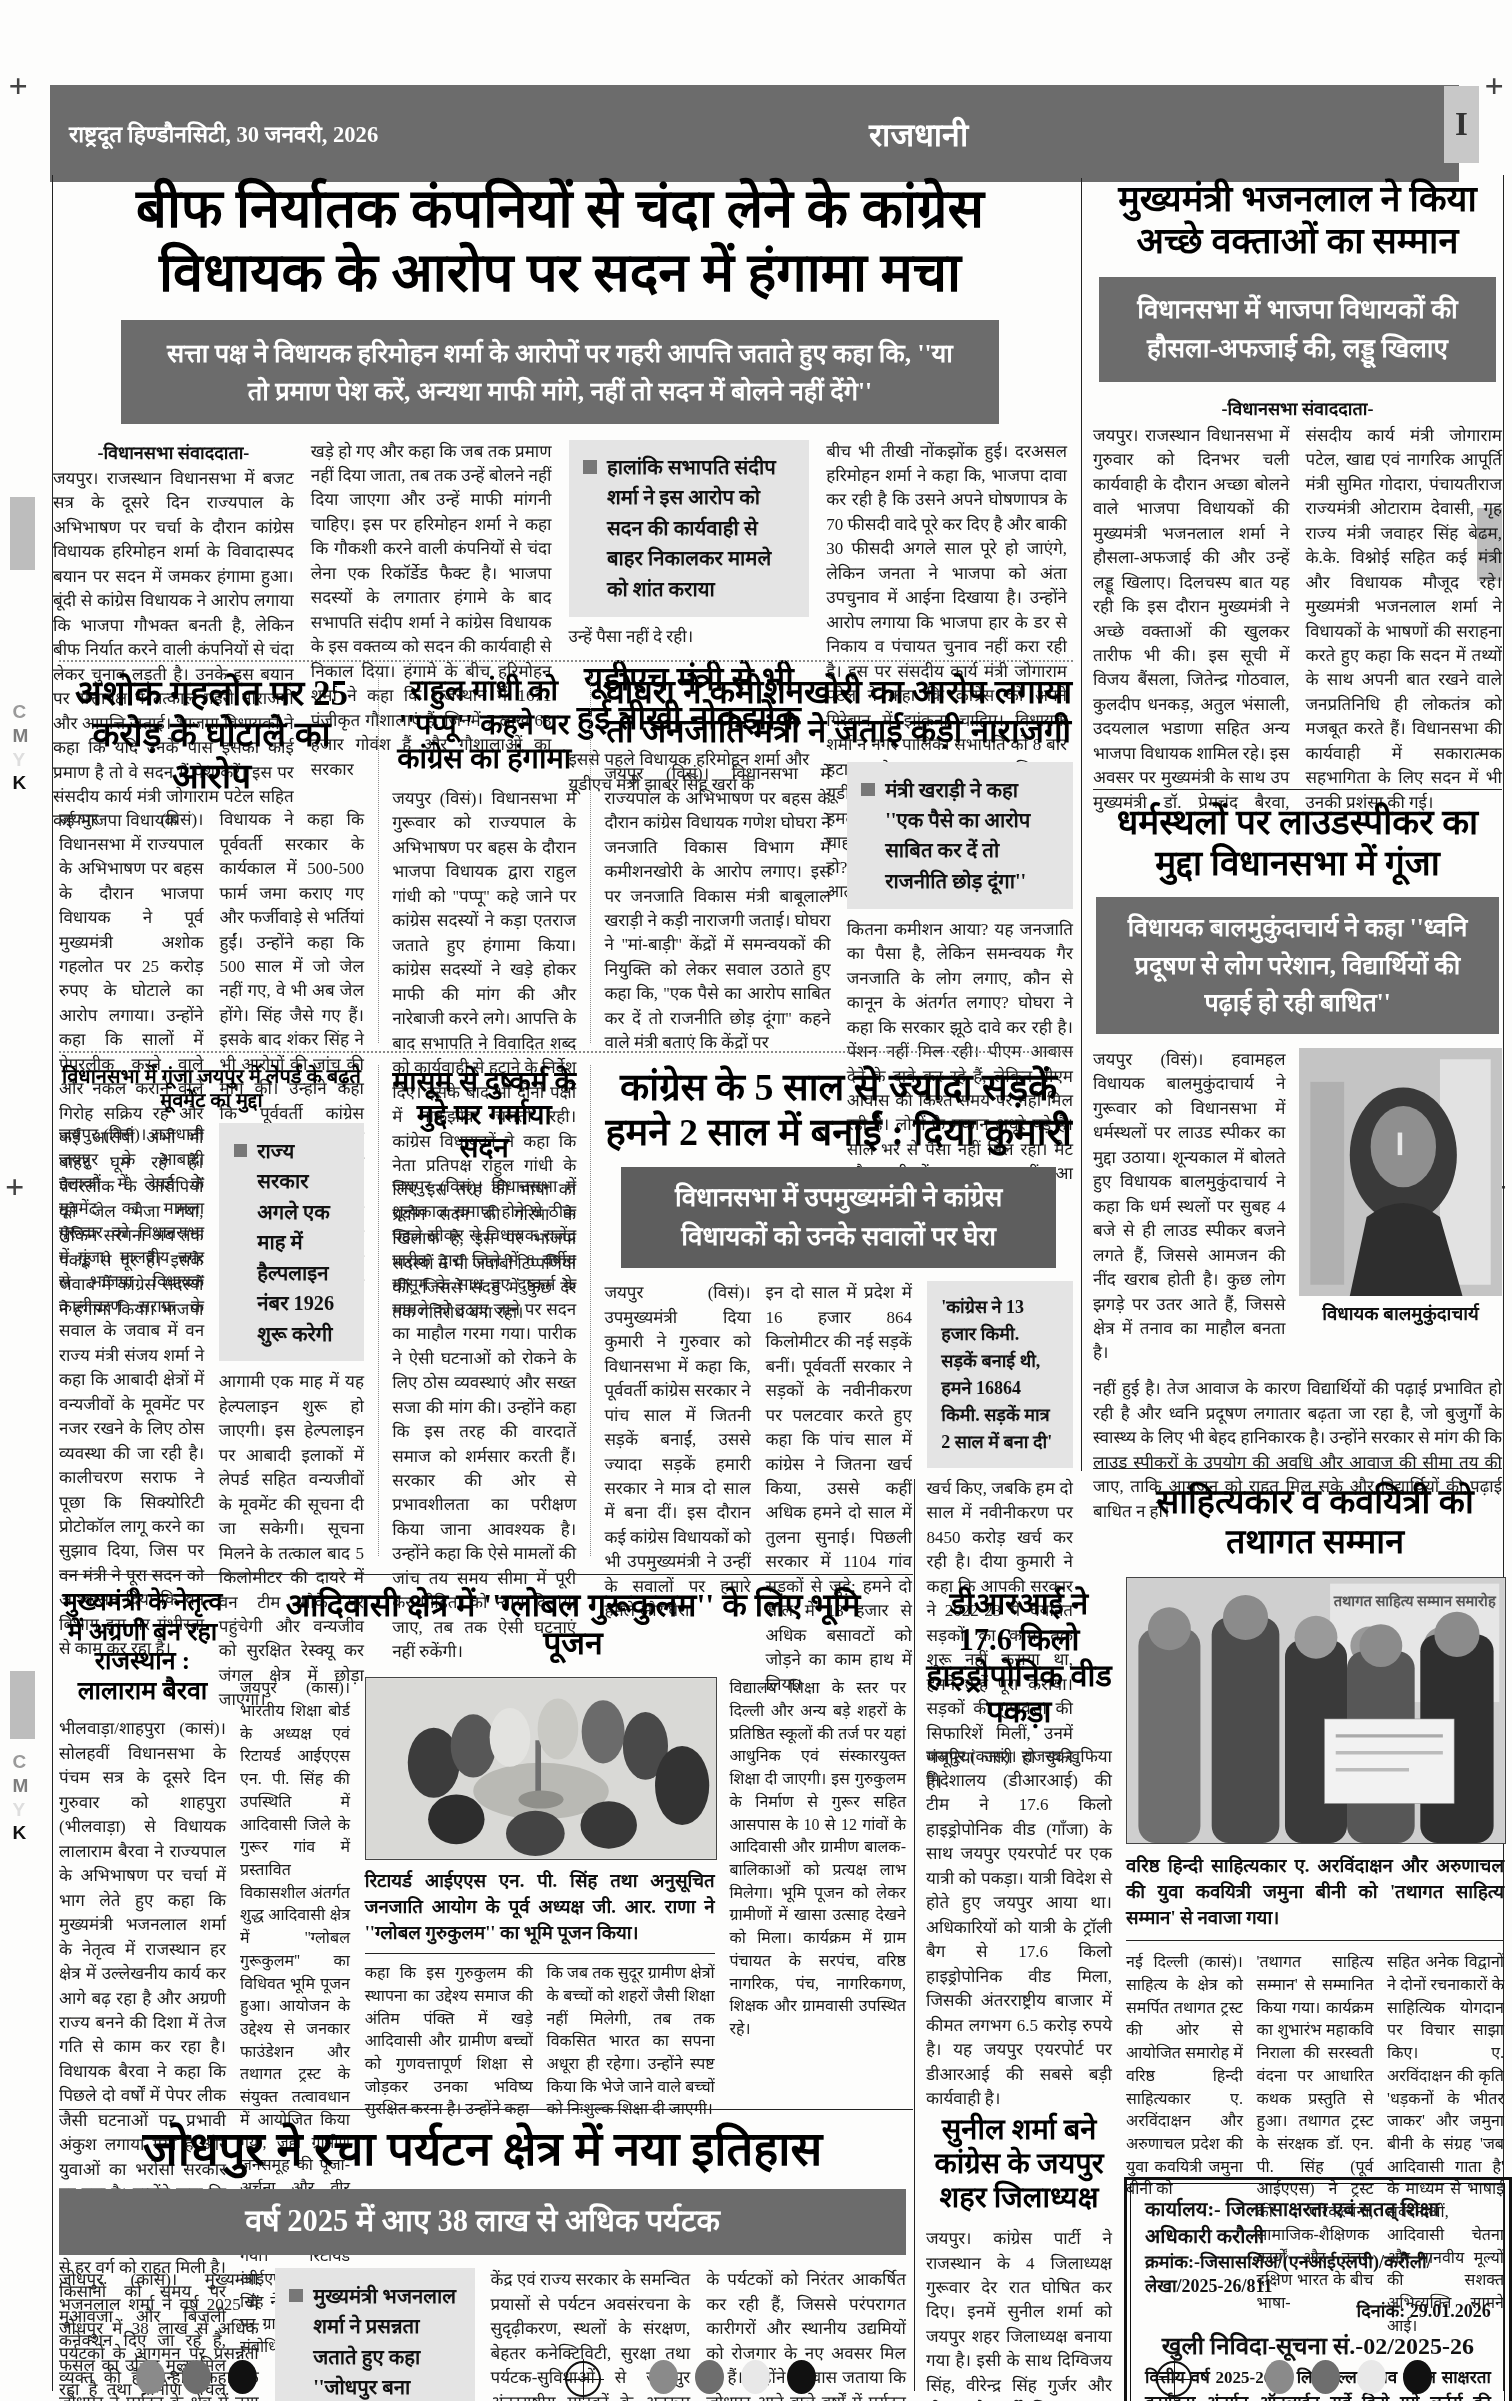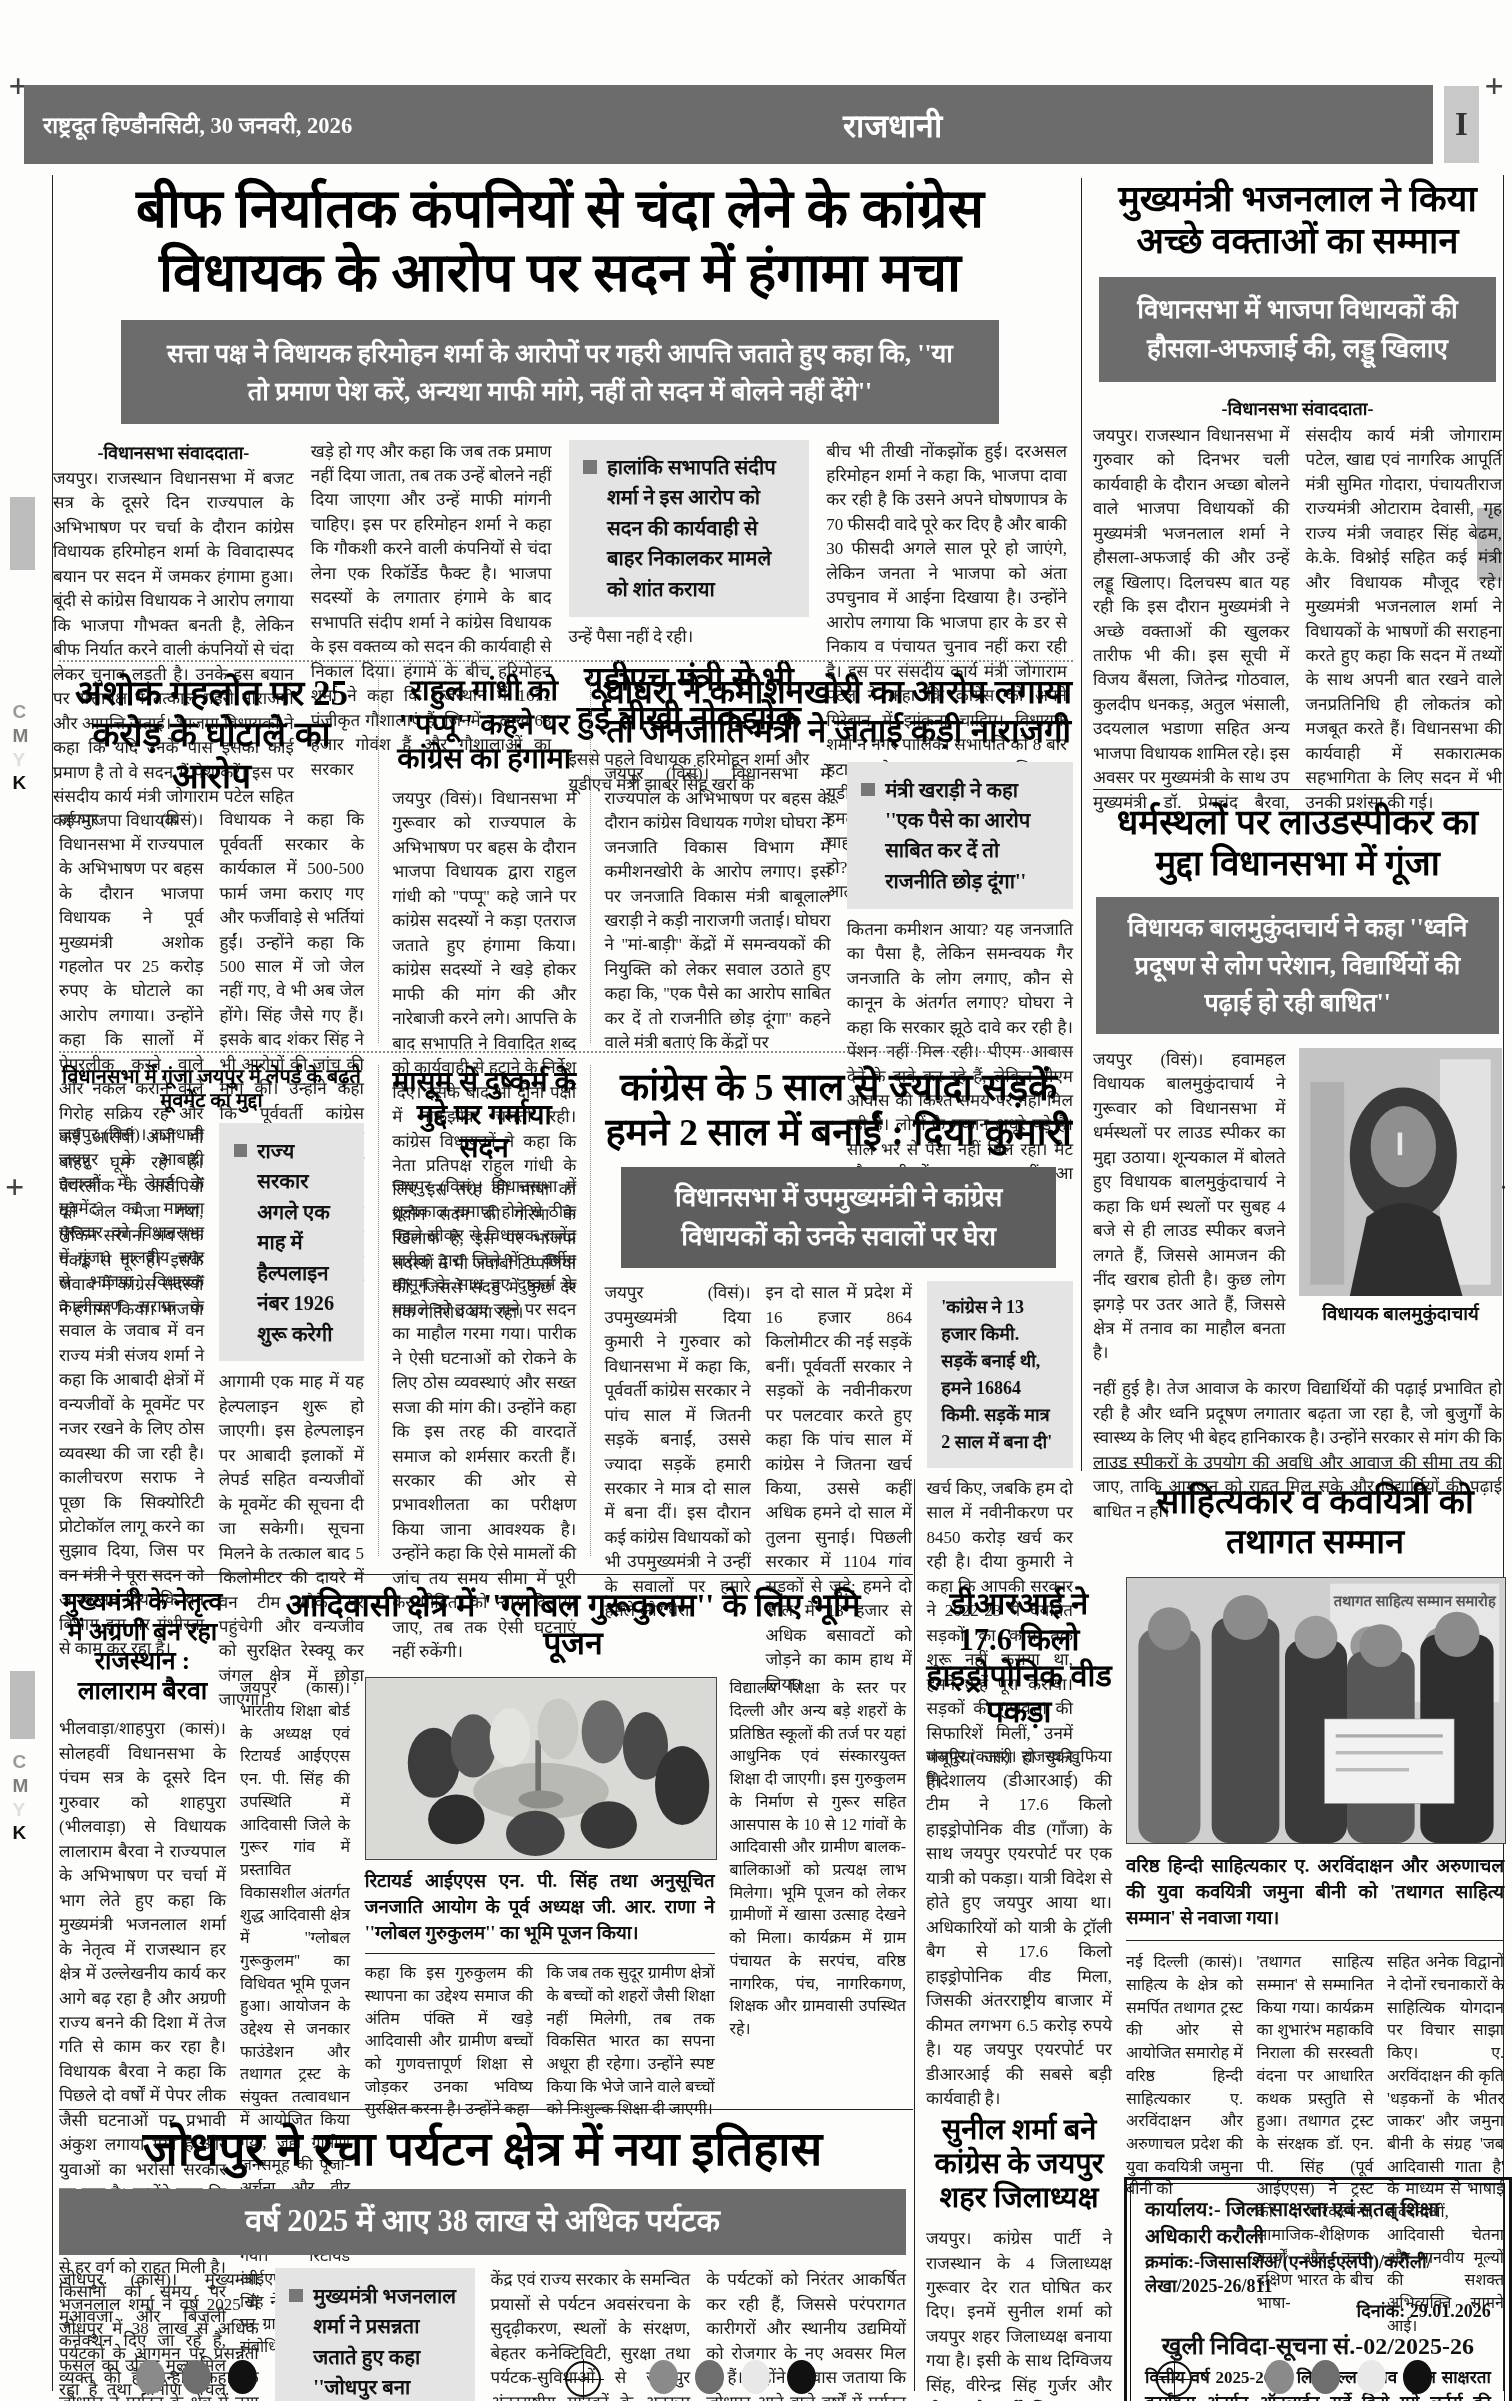--- a/index.html
+++ b/index.html
@@ -72,21 +72,21 @@
   </div>
   <div class="abs edgebox" style="left:1477px;top:508px;width:25px;height:73px;"></div>
   <div class="abs cmyk" style="left:1479px;top:1739px;">
     <span class="c">C</span>
     <span class="m">M</span>
     <span class="y">Y</span>
     <span class="k">K</span>
   </div>
 
   
-  <div class="abs masthead" style="left:24px;top:85px;width:1409px;height:79px;">
+  <div class="abs masthead" style="left:50px;top:85px;width:1409px;height:97px;">
     <span class="left">राष्ट्रदूत हिण्डौनसिटी, 30 जनवरी, 2026</span>
     <span class="center">राजधानी</span>
   </div>
   <div class="abs mast-pagebox" style="left:1444px;top:86px;width:35px;height:77px;">I</div>
 
   
   <div class="abs vline" style="left:52px;top:175px;height:2216px;"></div>
   <div class="abs vline" style="left:1503px;top:175px;height:2216px;"></div>
   <div class="abs vline" style="left:1081px;top:178px;height:1293px;"></div>
   <div class="abs vline" style="left:914px;top:1479px;height:912px;"></div>

